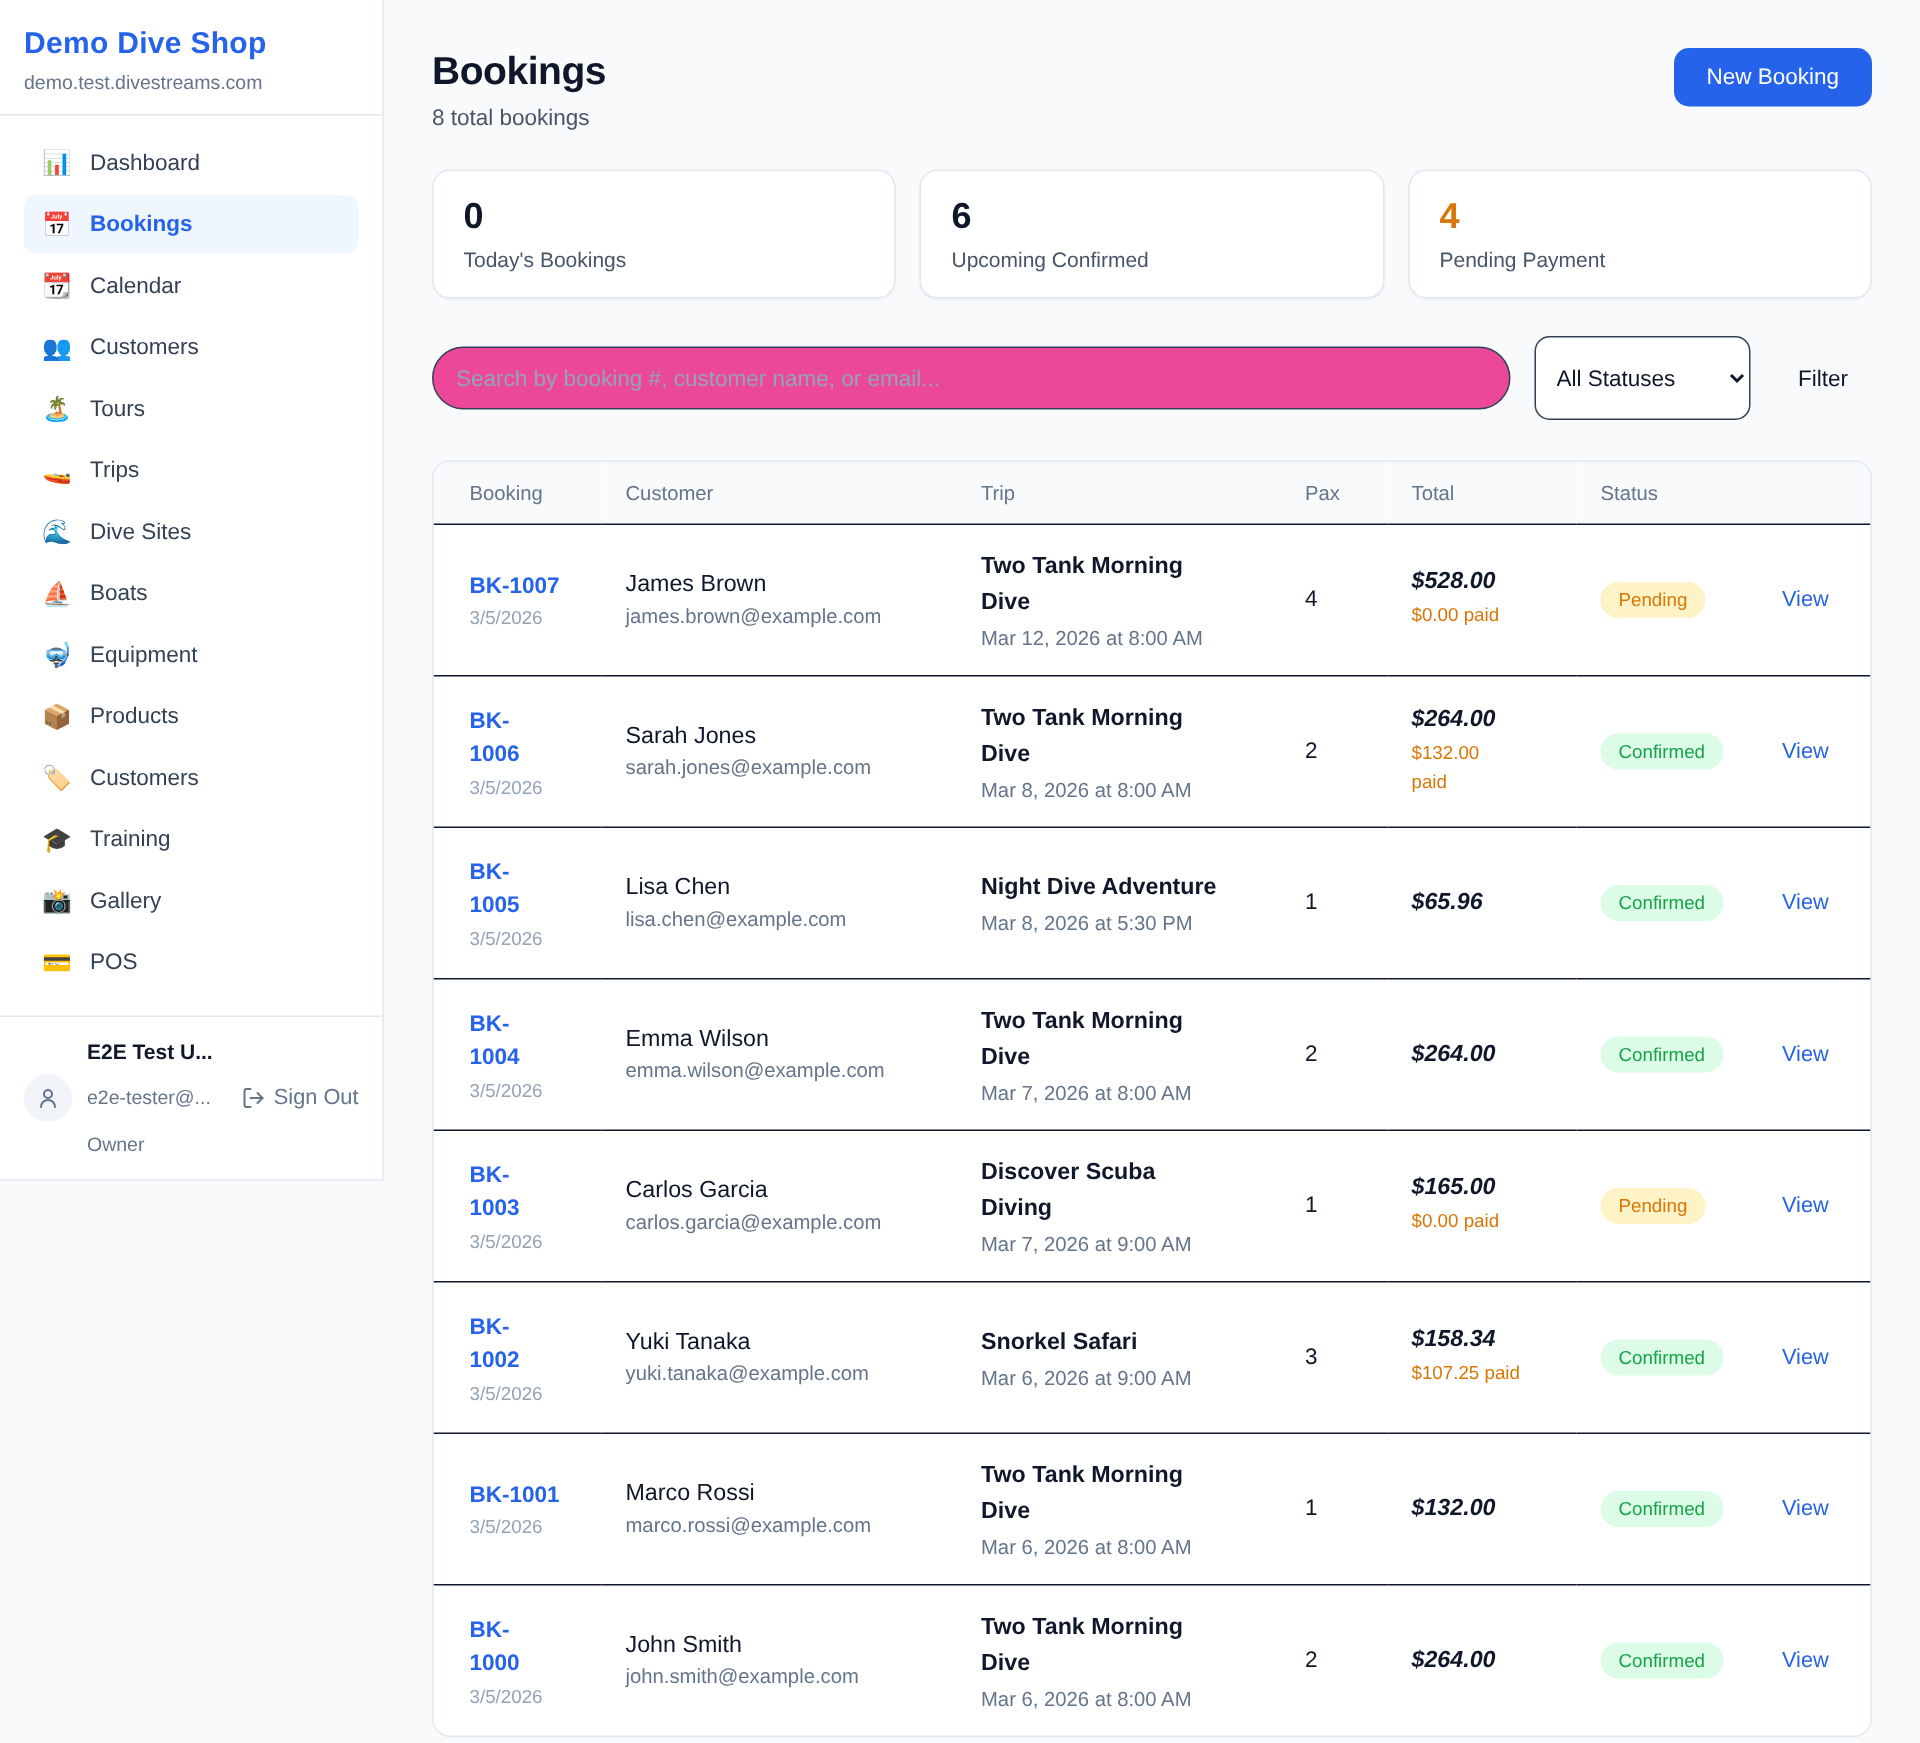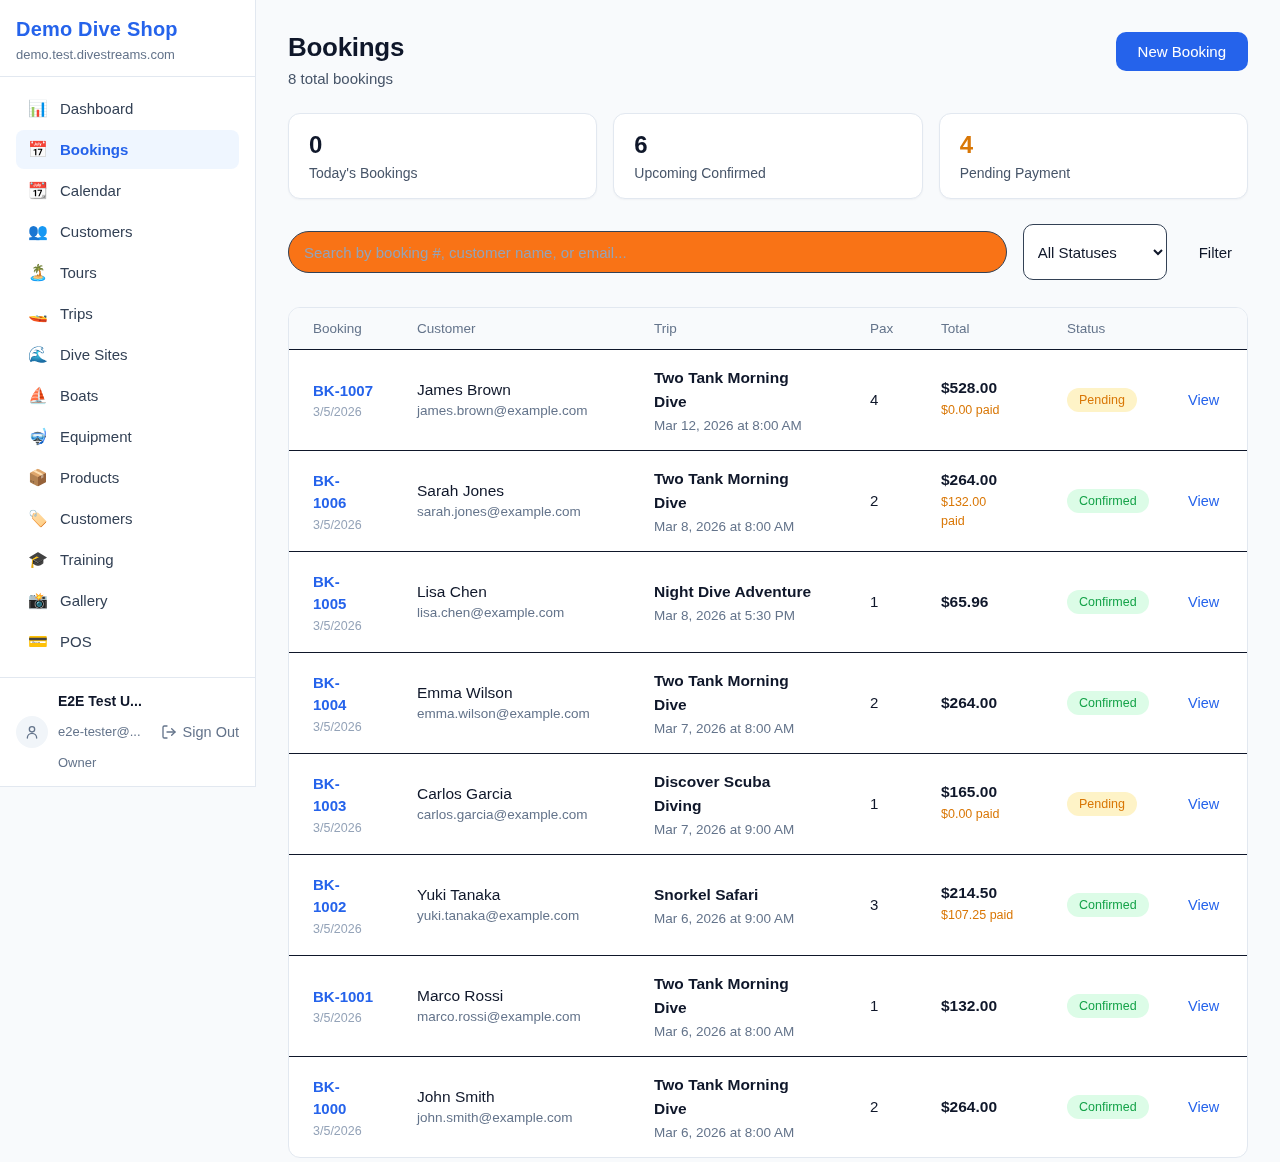--- a/index.html
+++ b/index.html
@@ -43,21 +43,21 @@
                font-family:inherit;font-size:15px;font-weight:500;padding:11px 22px;cursor:pointer;margin-left:29px;}
 
   .stats{display:flex;gap:16px;margin-top:26px;}
   .stat-card{flex:1;background:#fff;border:1px solid var(--border-light);border-radius:12px;
              padding:17px 20px;box-shadow:0 1px 2px rgba(15,23,42,.04);}
   .stat-value{font-size:24px;font-weight:700;}
   .stat-label{font-size:14px;color:#475569;margin-top:6px;}
 
   .filter-row{display:flex;align-items:center;gap:16px;margin-top:25px;}
   .search-input{flex:1;height:42px;border:1px solid var(--input-border);border-radius:21px;
-                padding:0 15px;font-family:inherit;font-size:15px;color:var(--text-dark);background:#f97316;}
+                padding:0 15px;font-family:inherit;font-size:15px;color:var(--text-dark);background:#ec4899;}
   .search-input::placeholder{color:var(--text-light);}
   .status-select{height:56px;border:1px solid var(--input-border);border-radius:10px;background:#fff;
                  font-family:inherit;font-size:15px;color:var(--text-dark);padding:0 10px;width:144px;}
   .filter-btn{background:none;border:none;font-family:inherit;font-size:15px;font-weight:500;
               color:var(--text-dark);padding:0 16px;cursor:pointer;}
 
   .table-card{margin-top:27px;background:#fff;border:1px solid var(--border-light);
               border-radius:12px;overflow:hidden;}
   table{width:100%;border-collapse:collapse;}
   thead tr{height:41px;background:var(--page-bg);}
@@ -69,21 +69,21 @@
   th:first-child,td:first-child{padding-left:24px;}
 
   .bk-link{color:var(--accent);font-size:15px;font-weight:600;text-decoration:none;
            white-space:pre-line;line-height:1.5;display:inline-block;}
   .bk-date{font-size:12.5px;color:var(--text-light);margin-top:3px;}
   .cust-name{font-size:15.5px;}
   .cust-email{font-size:13.5px;color:var(--text-gray);margin-top:4px;}
   .trip-name{font-size:15.5px;font-weight:600;white-space:pre-line;line-height:1.55;}
   .trip-date{font-size:13.5px;color:var(--text-gray);margin-top:4px;}
   .pax{font-size:15px;}
-  .total-amount{font-size:15.5px;font-weight:700;}
+  .total-amount{font-size:15.5px;font-weight:700;font-style:italic;}
   .total-paid{font-size:12.5px;color:var(--paid-orange);margin-top:4px;white-space:pre-line;line-height:1.45;}
   .badge{display:inline-block;border-radius:999px;padding:5px 12px;font-size:12.5px;font-weight:500;}
   .badge.pending{background:var(--pending-bg);color:var(--pending-text);}
   .badge.confirmed{background:var(--confirmed-bg);color:var(--confirmed-text);}
   .view-link{color:var(--accent);font-size:14.5px;font-weight:500;text-decoration:none;cursor:pointer;}
 </style>
 </head>
 <body>
 
 <div class="app">
@@ -333,21 +333,21 @@
               <td>
                 <div class="cust-name">Yuki Tanaka</div>
                 <div class="cust-email">yuki.tanaka@example.com</div>
               </td>
               <td>
                 <div class="trip-name">Snorkel Safari</div>
                 <div class="trip-date">Mar 6, 2026 at 9:00 AM</div>
               </td>
               <td class="pax">3</td>
               <td>
-                <div class="total-amount">$214.50</div>
+                <div class="total-amount">$158.34</div>
                 <div class="total-paid">$107.25 paid</div>
               </td>
               <td><span class="badge confirmed">Confirmed</span></td>
               <td><a class="view-link">View</a></td>
             </tr>
             <tr>
               <td><a class="bk-link">BK-1001</a><div class="bk-date">3/5/2026</div></td>
               <td>
                 <div class="cust-name">Marco Rossi</div>
                 <div class="cust-email">marco.rossi@example.com</div>

